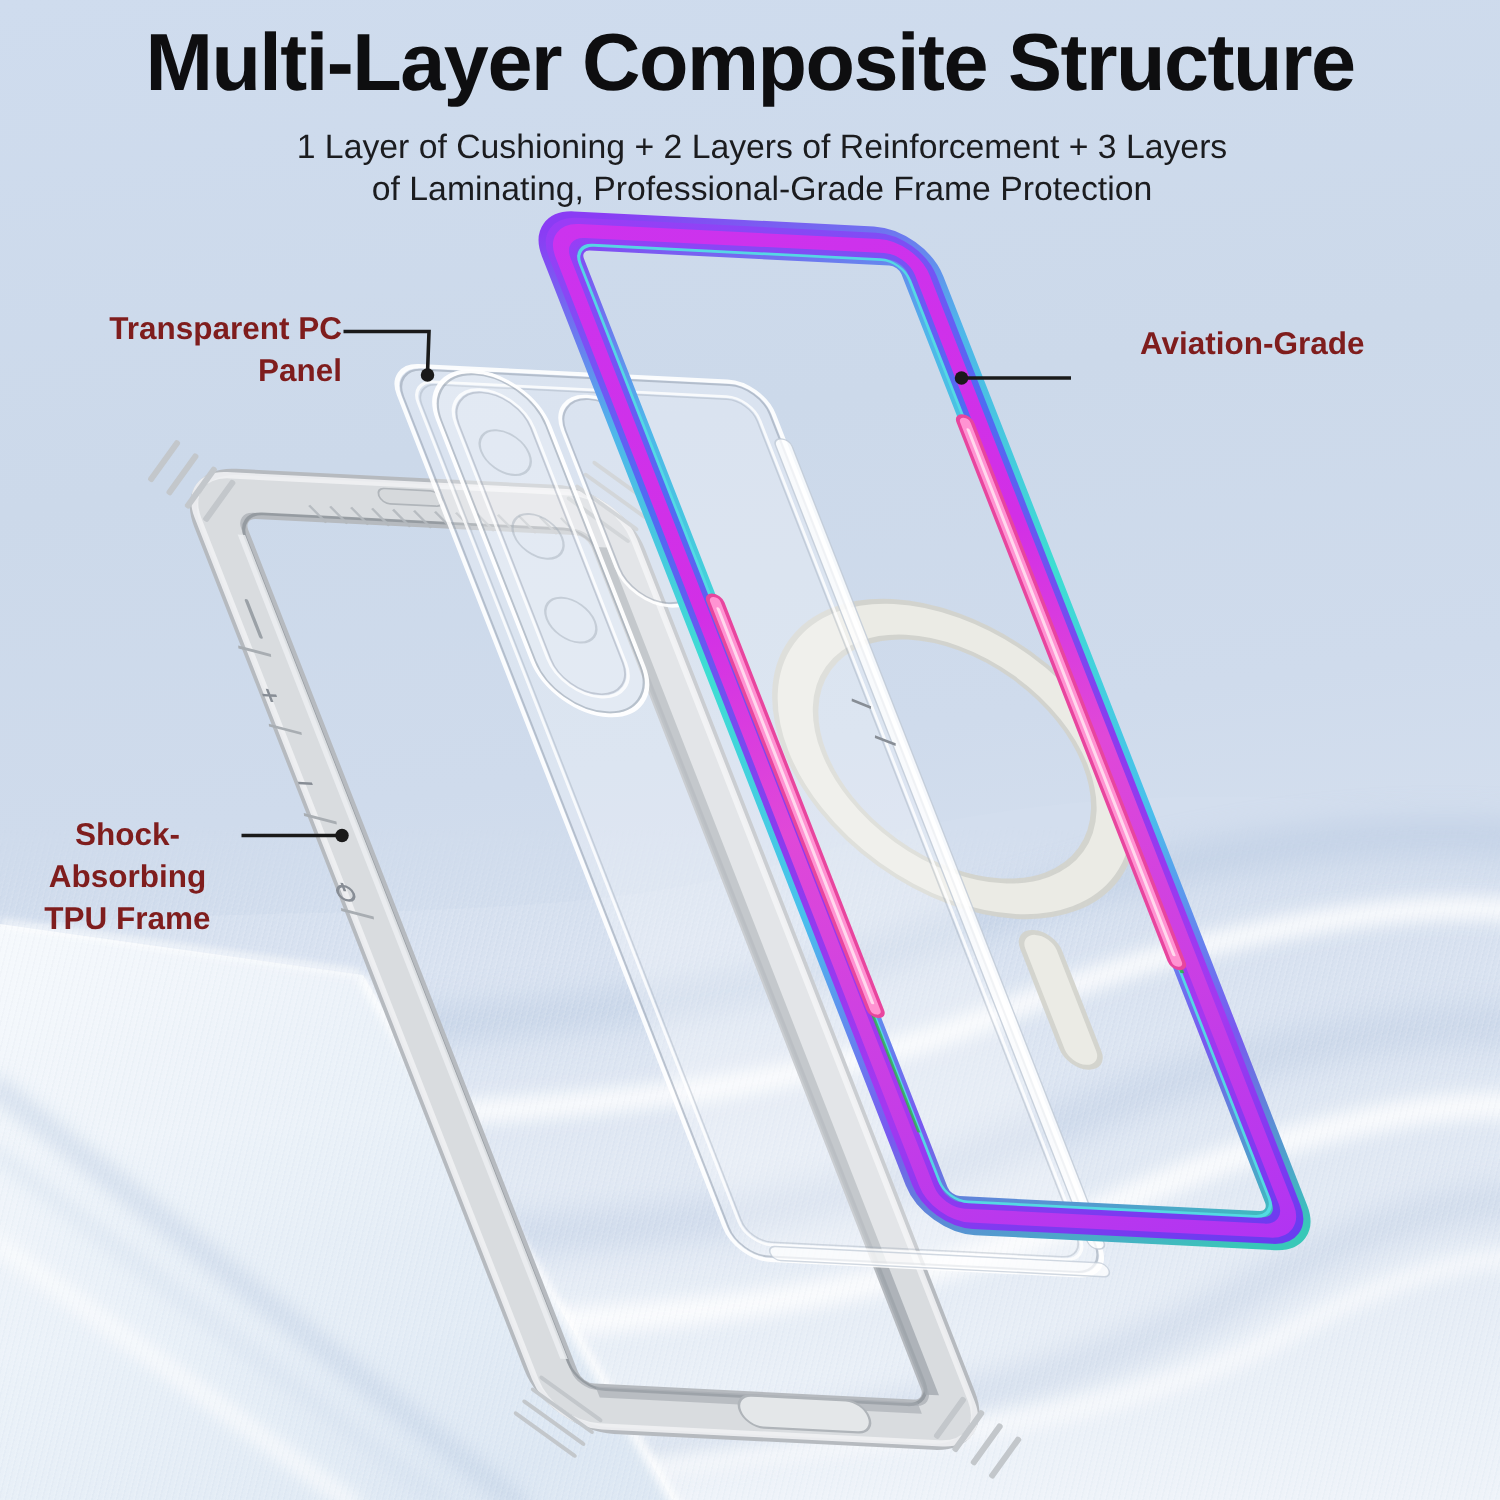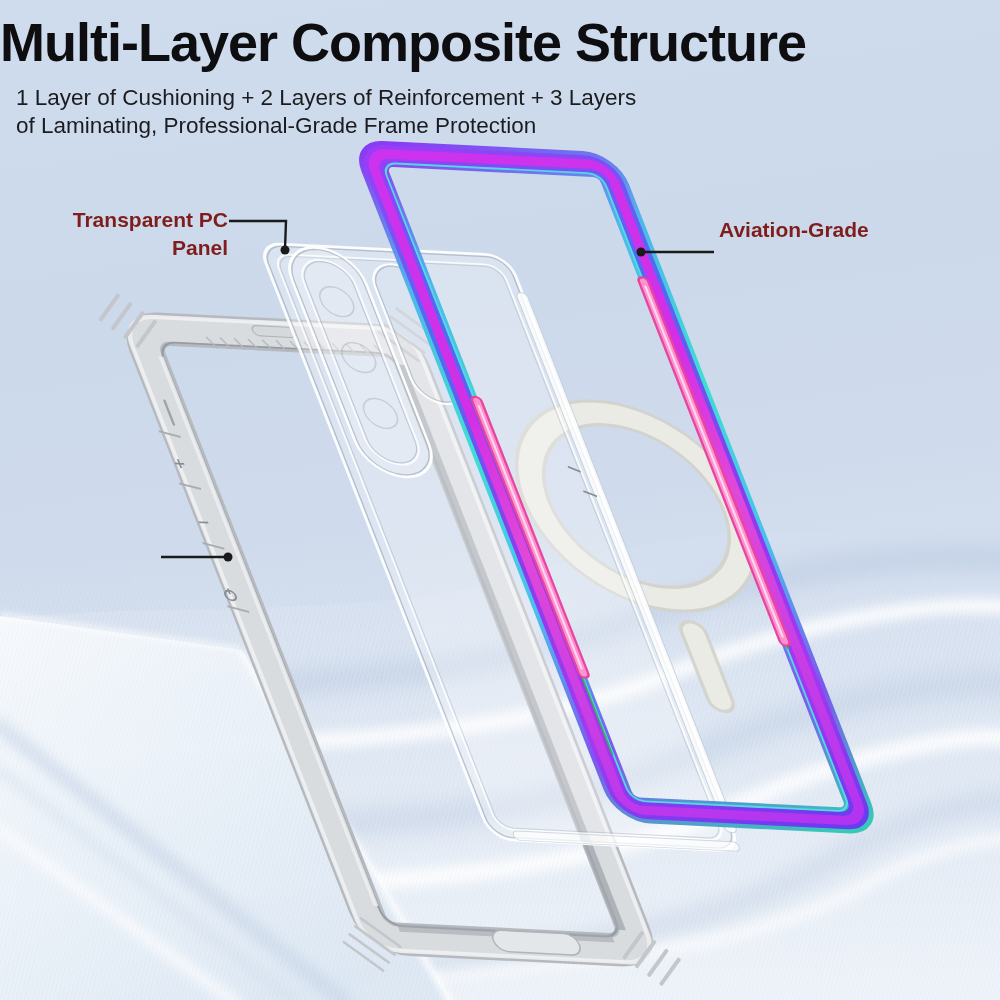--- a/index.html
+++ b/index.html
@@ -7,27 +7,27 @@
          font-family:"Liberation Sans",sans-serif;}
   .bg{position:absolute;inset:0;
       background:linear-gradient(172deg,#cfdcee 0%,#ccd9ea 30%,#cfdbec 50%,#d8e2f0 72%,#e7edf6 100%);}
   .texture{position:absolute;left:0;right:0;top:545px;bottom:0;opacity:.22;
       background:
         repeating-linear-gradient(104deg, rgba(255,255,255,.4) 0 1px, rgba(130,152,184,.14) 1px 2px, rgba(255,255,255,0) 2px 4px),
         repeating-linear-gradient(-38deg, rgba(255,255,255,.25) 0 1px, rgba(255,255,255,0) 1px 3px);
       -webkit-mask-image:linear-gradient(180deg,transparent 0,#000 70px);
       mask-image:linear-gradient(180deg,transparent 0,#000 70px);}
   svg.layer{position:absolute;left:0;top:0;}
-  .page-title{position:absolute;left:0;right:0;top:11px;
+  .page-title{position:absolute;left:0;right:0;top:11px;text-align:center;
       font-size:54px;font-weight:bold;letter-spacing:-1px;color:#0e0e10;}
-  .subtitle{position:absolute;left:0;right:0;top:84px;
+  .subtitle{position:absolute;left:0;right:0;top:84px;text-align:center;
       font-size:22.5px;line-height:28px;color:#1b1c1f;margin-left:16px;}
   .callout{position:absolute;font-size:21px;font-weight:bold;color:#7f1d1d;line-height:28px;}
   .callout.pc{left:20px;top:206px;width:208px;text-align:right;}
-  .callout.alu{left:719px;top:216px;text-align:right;}
+  .callout.alu{left:760px;top:216px;text-align:right;}
   .callout.tpu{left:0px;top:543px;width:170px;text-align:center;}
   .rail-glyph{font-family:"DejaVu Sans",sans-serif;font-size:15px;font-weight:bold;fill:#878d95;}
 </style>
 </head>
 <body>
 
 <div class="stage">
   <div class="bg"></div>
 
   <svg class="layer" width="1000" height="1000" viewBox="0 0 1000 1000">
@@ -225,13 +225,17 @@
     <div>1 Layer of Cushioning + 2 Layers of Reinforcement + 3 Layers</div>
     <div>of Laminating, Professional-Grade Frame Protection</div>
   </div>
 
   <div class="callout pc">Transparent PC Panel</div>
 
   <div class="callout alu">
     <div>Aviation-Grade</div>
   </div>
 
+  <div class="callout tpu">
+    <div>Shock-Absorbing</div>
+    <div>TPU Frame</div>
+  </div>
 </div>
 
 </body></html>

